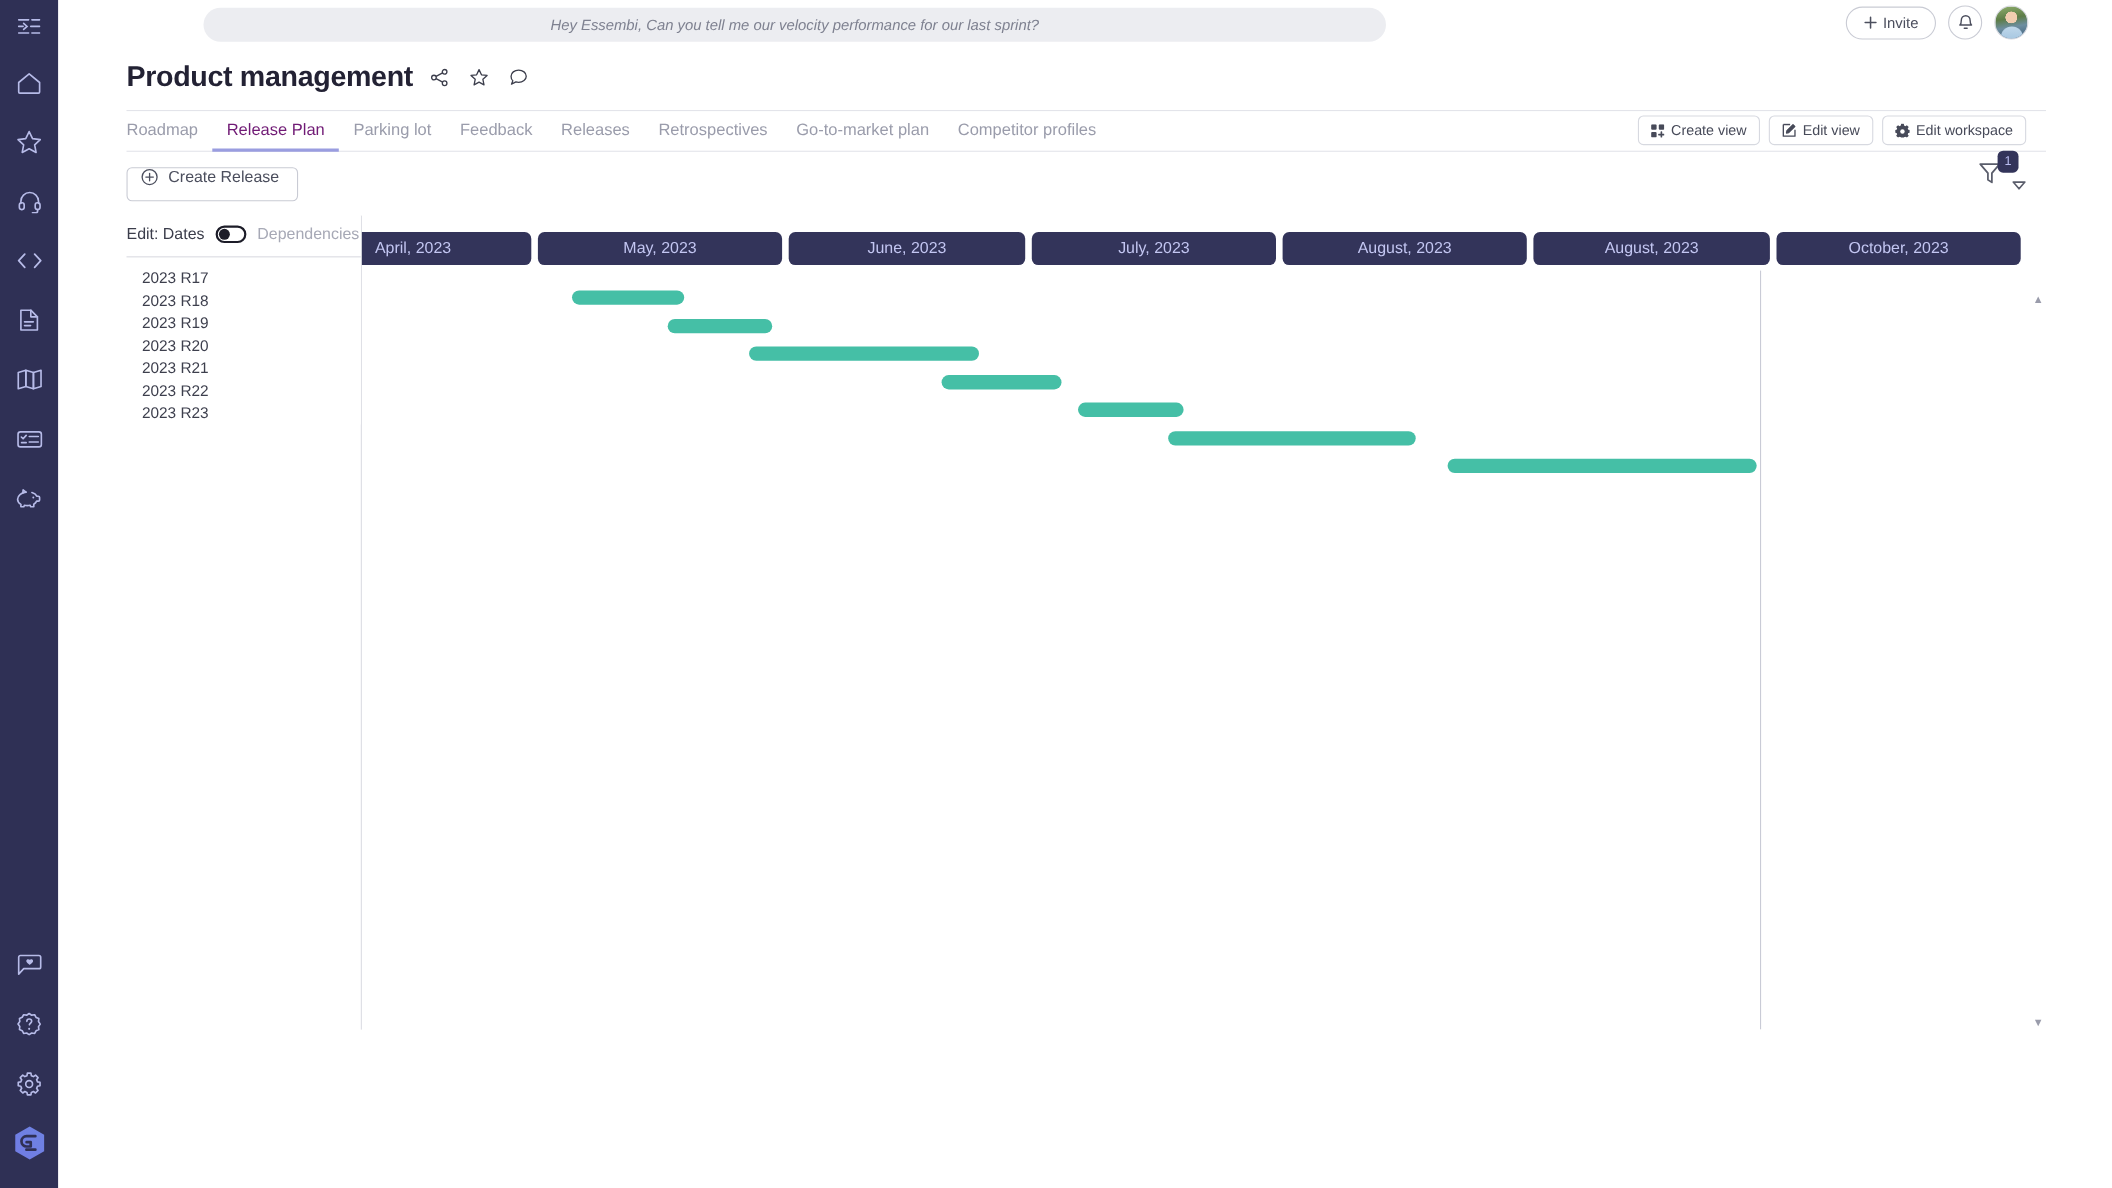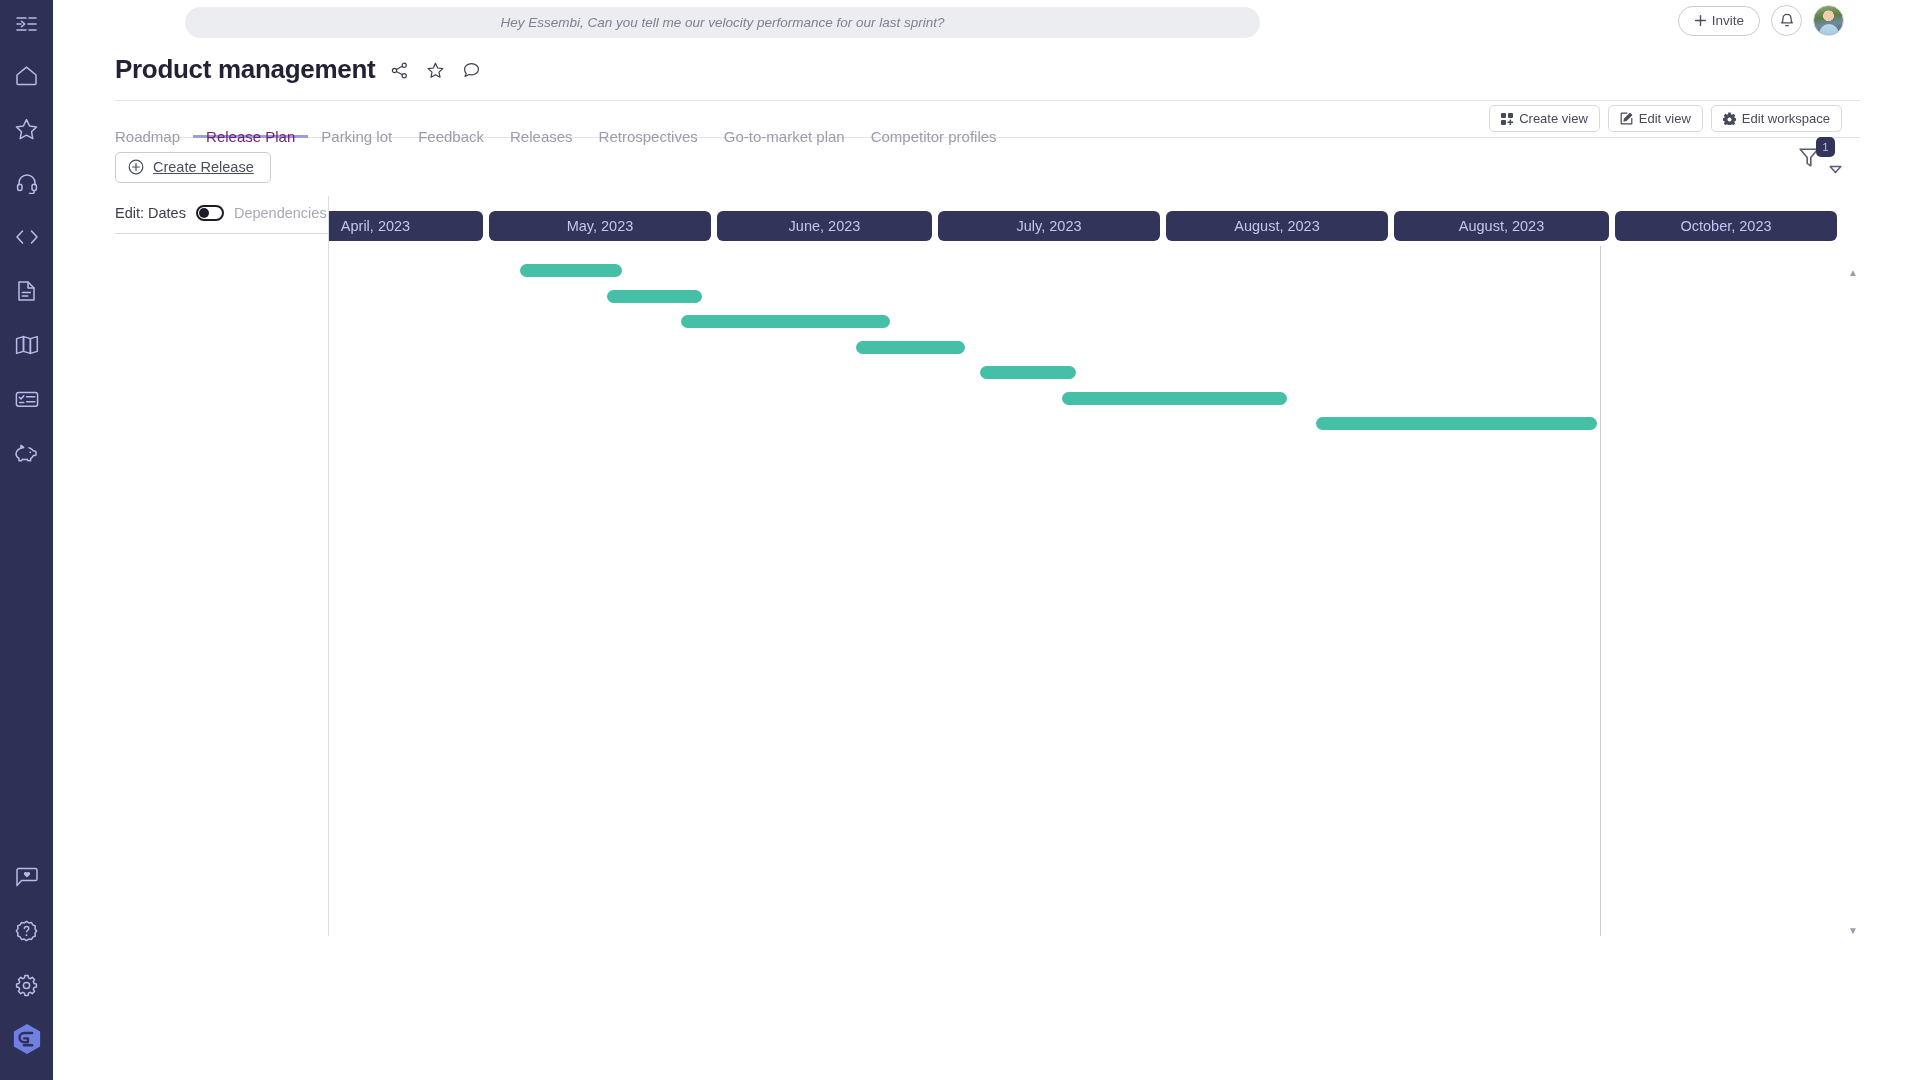--- a/index.html
+++ b/index.html
@@ -99,21 +99,21 @@
     border-top: 1px solid #e3e4ea;
     border-bottom: 1px solid #e3e4ea;
     height: 38px;
     display: flex; align-items: center;
     position: relative;
     padding-right: 18px;
   }
   .tabs { display: flex; align-items: flex-end; gap: 0; height: 38px; }
   .tab {
     font-size: 15px; color: #9a9cab; cursor: pointer;
-    padding: 18px 13px; height: 38px; line-height: 38px;
+    padding: 0 13px; height: 38px; line-height: 38px;
     white-space: nowrap;
   }
   .tab:first-child { padding-left: 0; }
   .tab.active {
     color: #701a75; font-weight: 400;
     box-shadow: inset 0 -3px 0 0 #9a9de0;
   }
   .view-actions {
     position: absolute; right: 18px; top: 4px;
     display: flex; gap: 8px; align-items: center;
@@ -125,24 +125,24 @@
     font-size: 13px; color: #474a59; cursor: pointer; white-space: nowrap;
   }
 
   
   .toolbar {
     position: relative; height: 58px;
     margin-left: 62px; padding-right: 18px;
     display: flex; align-items: center;
   }
   .create-release {
-    display: flex; align-items: center; gap: 9px;
+    display: flex; gap: 9px;
     height: 31px; padding: 0 16px 0 12px;
     border: 1px solid #c9cbd4; border-radius: 5px; background: #fff;
-    color: #4b4e5d; font-size: 14.5px; cursor: pointer; text-decoration: underline;
+    color: #4b4e5d; font-size: 14.5px; cursor: pointer;
   }
   .filter-cluster {
     position: absolute; right: 18px; top: 8px;
     display: flex; align-items: flex-start; gap: 5px;
   }
   .filter-wrap { position: relative; width: 26px; height: 30px; cursor: pointer; }
   .filter-badge {
     position: absolute; right: -11px; top: -9px;
     min-width: 19px; height: 20px; padding: 0 5px;
     background: #33345a; color: #b9bcf0; border-radius: 5px;
@@ -433,20 +433,29 @@
 
     <div class="gantt">
 
       <div class="gantt-left">
         <div class="edit-row">
           <span class="edit-label">Edit: Dates</span>
           <span class="toggle"></span>
           <span class="dep-label">Dependencies</span>
         </div>
         <div class="left-divider"></div>
+        <div class="release-list">
+          <div class="release-item">2023 R17</div>
+          <div class="release-item">2023 R18</div>
+          <div class="release-item">2023 R19</div>
+          <div class="release-item">2023 R20</div>
+          <div class="release-item">2023 R21</div>
+          <div class="release-item">2023 R22</div>
+          <div class="release-item">2023 R23</div>
+        </div>
       </div>
 
       <div class="gantt-board">
         <div class="month-header" id="month-header">
             <div class="month" style="left: -61px; width: 215px;">April, 2023</div>
             <div class="month" style="left: 160px; width: 222px;">May, 2023</div>
             <div class="month" style="left: 388px; width: 215px;">June, 2023</div>
             <div class="month" style="left: 609px; width: 222px;">July, 2023</div>
             <div class="month" style="left: 837px; width: 222px;">August, 2023</div>
             <div class="month" style="left: 1065px; width: 215px;">August, 2023</div>

